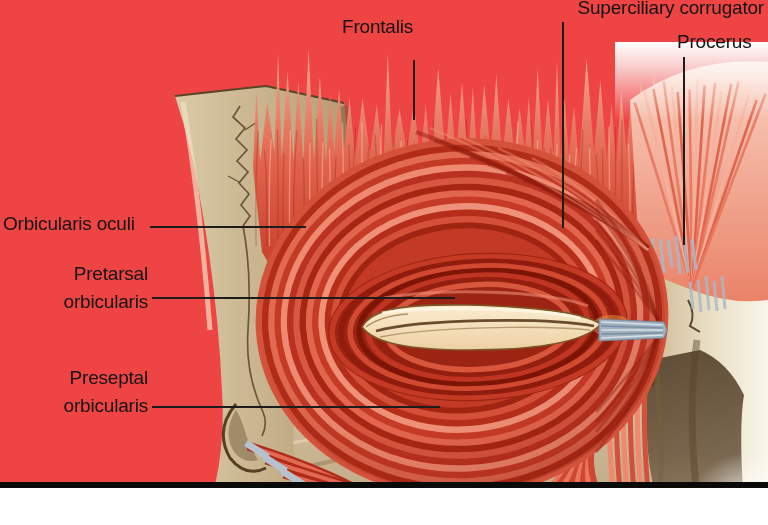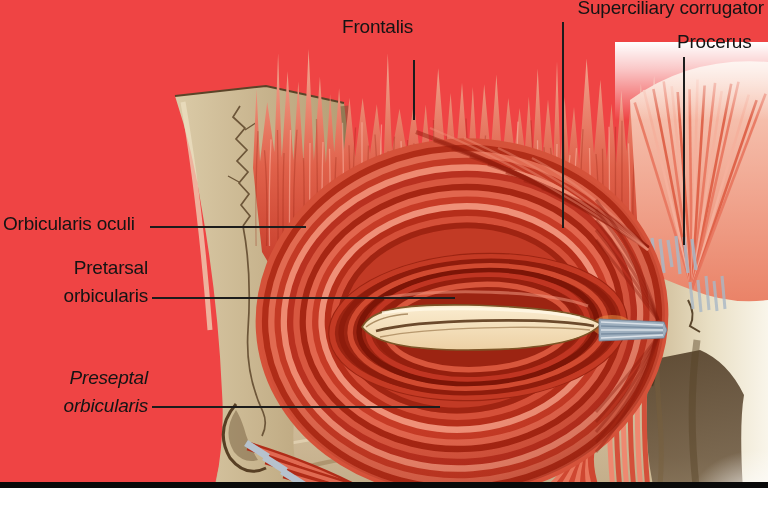--- a/index.html
+++ b/index.html
@@ -302,17 +302,17 @@
   <div class="ln v" style="left:413px;top:60px;height:60px;"></div>
   <div class="ln v" style="left:683px;top:57px;height:188px;"></div>
   <div class="ln h" style="left:150px;top:226px;width:156px;"></div>
   <div class="ln h" style="left:152px;top:297px;width:303px;"></div>
   <div class="ln h" style="left:152px;top:406px;width:288px;"></div>
 
   <div class="lbl" style="top:-3px;right:4px;">Superciliary corrugator</div>
   <div class="lbl" style="top:16px;left:342px;">Frontalis</div>
   <div class="lbl" style="top:213px;left:3px;">Orbicularis oculi</div>
   <div class="lbl" style="top:31px;left:677px;">Procerus</div>
-  <div class="lbl two" style="top:254px;right:620px;">Pretarsal orbicularis</div>
-  <div class="lbl two" style="top:364px;right:620px;font-style:italic;">Preseptal orbicularis</div>
+  <div class="lbl two" style="top:260px;right:620px;">Pretarsal orbicularis</div>
+  <div class="lbl two" style="top:364px;right:620px;">Preseptal orbicularis</div>
 
   <div class="bottom-bar"></div>
 </div>
 
 </body></html>

